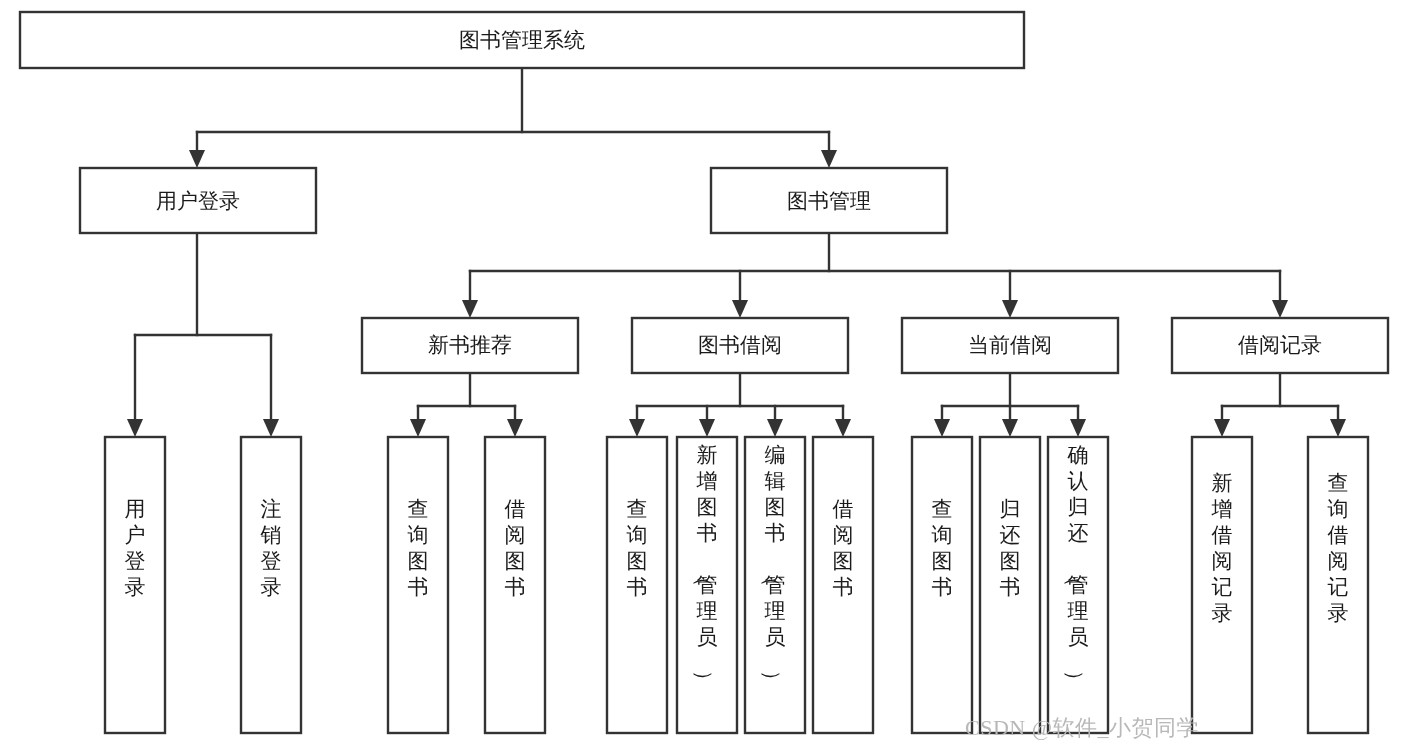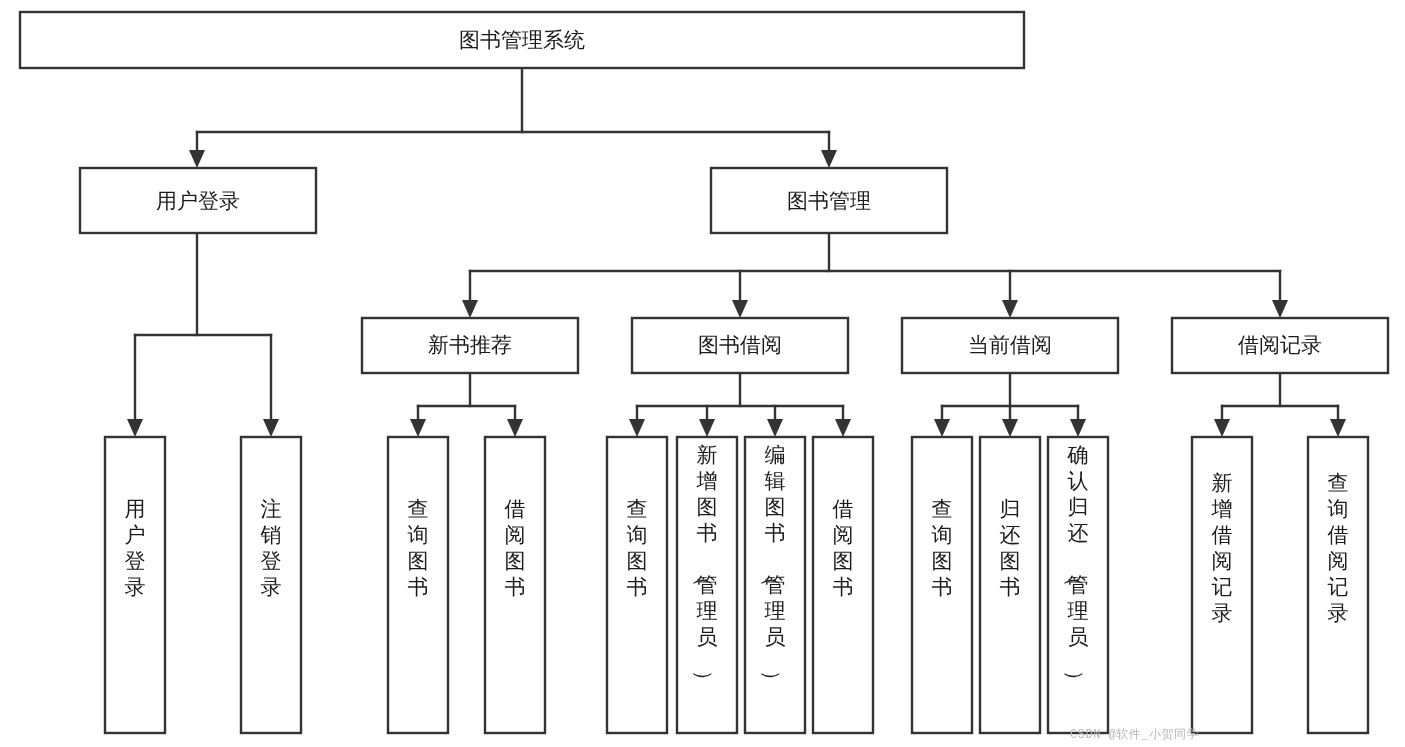--- a/index.html
+++ b/index.html
@@ -53,22 +53,22 @@
   .node-label-v {
     font-family: "Liberation Sans", "DejaVu Sans", sans-serif;
     font-size: 21px;
     fill: #1b1b1b;
     text-anchor: middle;
   }
   .watermark {
     position: absolute;
     right: 8px;
     bottom: 4px;
-    font-family: Liberation Mono, monospace;
-    font-size: 12px;
+    font-family: Liberation Serif, serif;
+    font-size: 22px;
     color: #b8b8b8;
     letter-spacing: 0.5px;
     white-space: nowrap;
     user-select: none;
   }
 </style>
 </head>
 <body>
 
 <div id="diagram-root">

